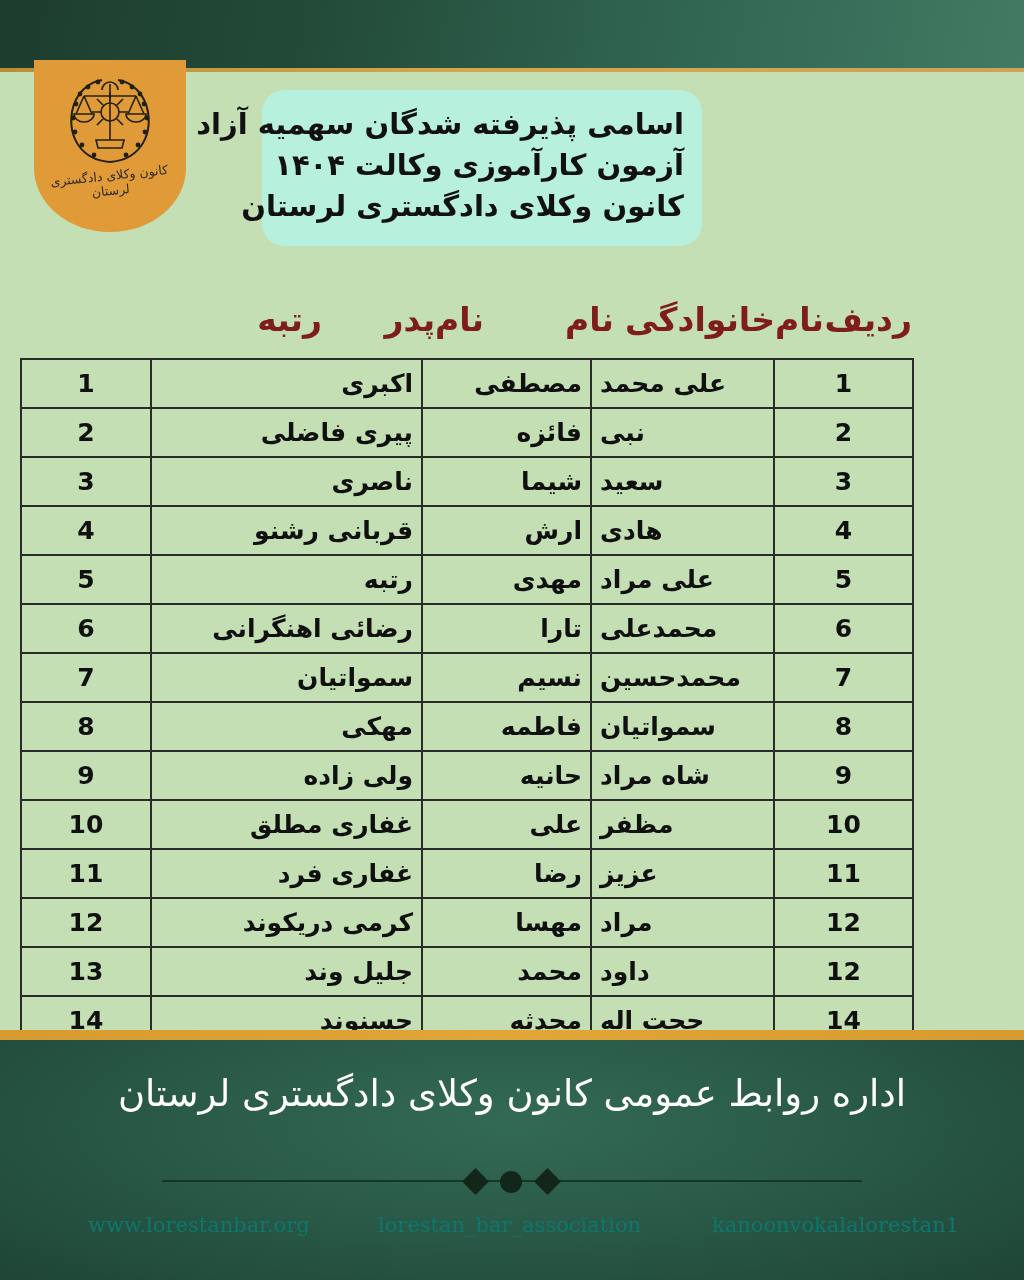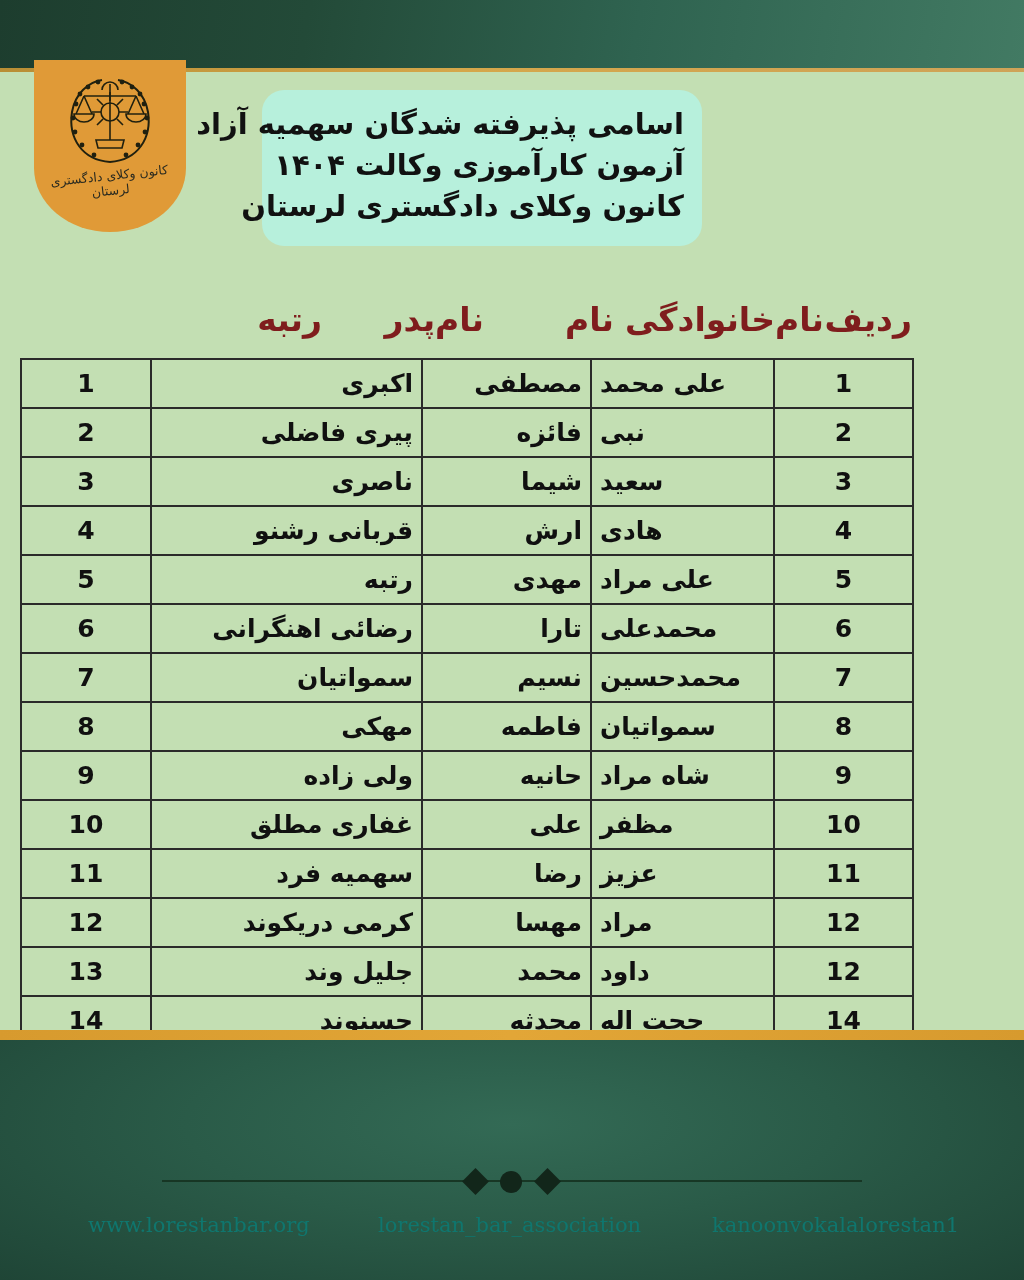--- a/index.html
+++ b/index.html
@@ -336,21 +336,21 @@
             <td class="c-rank">10</td>
             <td class="c-father">مظفر</td>
             <td class="c-name">علی</td>
             <td class="c-family">غفاری مطلق</td>
             <td class="c-no">10</td>
           </tr>
           <tr>
             <td class="c-rank">11</td>
             <td class="c-father">عزیز</td>
             <td class="c-name">رضا</td>
-            <td class="c-family">سهمیه فرد</td>
+            <td class="c-family">غفاری فرد</td>
             <td class="c-no">11</td>
           </tr>
           <tr>
             <td class="c-rank">12</td>
             <td class="c-father">مراد</td>
             <td class="c-name">مهسا</td>
             <td class="c-family">کرمی دریکوند</td>
             <td class="c-no">12</td>
           </tr>
           <tr>
@@ -368,20 +368,21 @@
             <td class="c-no">14</td>
           </tr>
         </tbody>
     </table>
   </div>
 
   <div class="footer-rule"></div>
 
   <div class="footer-band"></div>
 
+  <div class="footer-script">اداره روابط عمومی کانون وکلای دادگستری لرستان</div>
 
   <div class="divider">
     <div class="divider-line"></div>
     <div class="dia dia-l"></div>
     <div class="dot"></div>
     <div class="dia dia-r"></div>
   </div>
 
   <div class="links">
     <div class="link link-site">www.lorestanbar.org</div>

